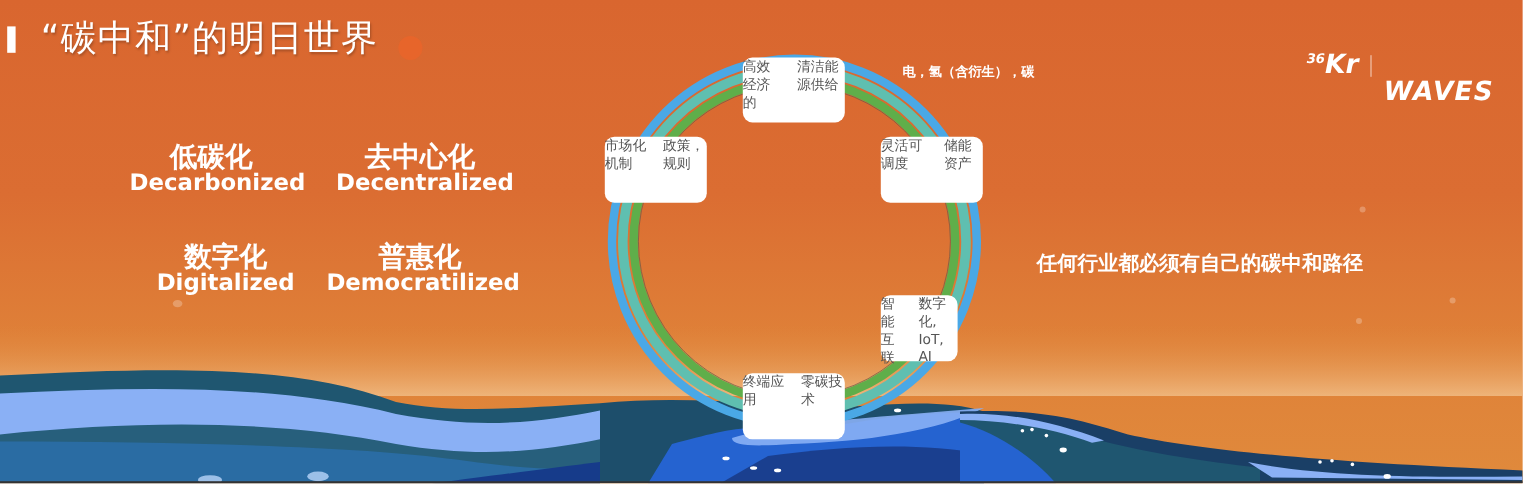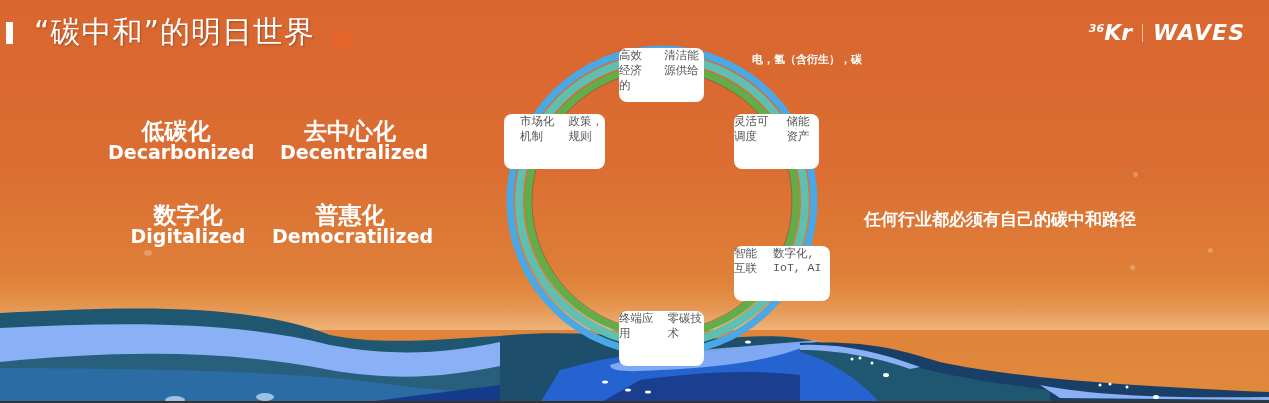--- a/index.html
+++ b/index.html
@@ -5,21 +5,21 @@
   html, body { margin:0; padding:0; }
   body { width:1269px; height:403px; overflow:hidden; font-family:"DejaVu Sans", sans-serif; }
   .slide { position:relative; width:1269px; height:403px; overflow:hidden;
     background: linear-gradient(180deg, #d9662f 0%, #db6d32 40%, #df8038 70%, #e08a3c 100%); }
   .title-bar { position:absolute; left:6px; top:22px; width:7px; height:22px; background:#fff; }
   .title { position:absolute; left:34px; top:12px; font-size:30px; color:#fff; letter-spacing:1px; text-shadow:1px 1px 2px rgba(0,0,0,0.25); }
   .logo { position:absolute; right:24px; top:20px; display:flex; align-items:center; color:#fff; font-weight:bold; }
   .logo .kr { font-size:22px; font-style:italic; }
   .logo .kr sup { font-size:11px; }
   .logo .sep { width:1px; height:18px; background:rgba(255,255,255,0.6); margin:0 10px; }
-  .logo .waves { font-size:22px; font-style:italic; letter-spacing:1px; }
+  .logo .waves { font-size:22px; font-style:italic; letter-spacing:1px;margin-top:44px; }
   .quad { position:absolute; text-align:center; color:#fff; font-weight:bold; }
   .quad .cn { font-size:23px; line-height:20px; }
   .quad .en { font-size:19px; line-height:22px; }
   .ring { position:absolute; left:0; top:0; }
   .node { position:absolute; background:#fff; border-radius:8px; color:#555; font-size:11.5px; text-align:left;
     display:flex; flex-direction:row; justify-content:center; gap:12px;margin-top:11px; }
   .side-note { position:absolute; color:#fff; font-weight:bold; font-size:11px; left:752px; top:52px; }
   .statement { position:absolute; left:864px; color:#fff; font-weight:bold; font-size:17px; }
   .waves-svg { position:absolute; left:0; top:0; }
   .dot { position:absolute; border-radius:50%; background:rgba(255,255,255,0.25); }
@@ -108,29 +108,29 @@
   </svg>
 
   <div class="node" style="left:619px;top:37px;width:85px;height:54px;">
     <div>高效经济的</div>
     <div>清洁能源供给</div>
   </div>
   <div class="node" style="left:734px;top:103px;width:85px;height:55px;">
     <div>灵活可调度</div>
     <div>储能资产</div>
   </div>
-  <div class="node" style="left:734px;top:235px;width:96px;height:55px;font-family:Liberation Mono, monospace;">
+  <div class="node" style="left:734px;top:235px;width:64px;height:55px;">
     <div>智能互联</div>
     <div>数字化, IoT, AI</div>
   </div>
   <div class="node" style="left:619px;top:300px;width:85px;height:55px;">
     <div>终端应用</div>
     <div>零碳技术</div>
   </div>
-  <div class="node" style="left:504px;top:103px;width:85px;height:55px;padding-left:16px;">
+  <div class="node" style="left:504px;top:103px;width:85px;height:55px;">
     <div>市场化机制</div>
     <div>政策，规则</div>
   </div>
 
   <div class="side-note">电，氢（含衍生），碳</div>
 
   <div class="statement" style="top:208px;">任何行业都必须有自己的碳中和路径</div>
 </div>
 
 </body></html>

